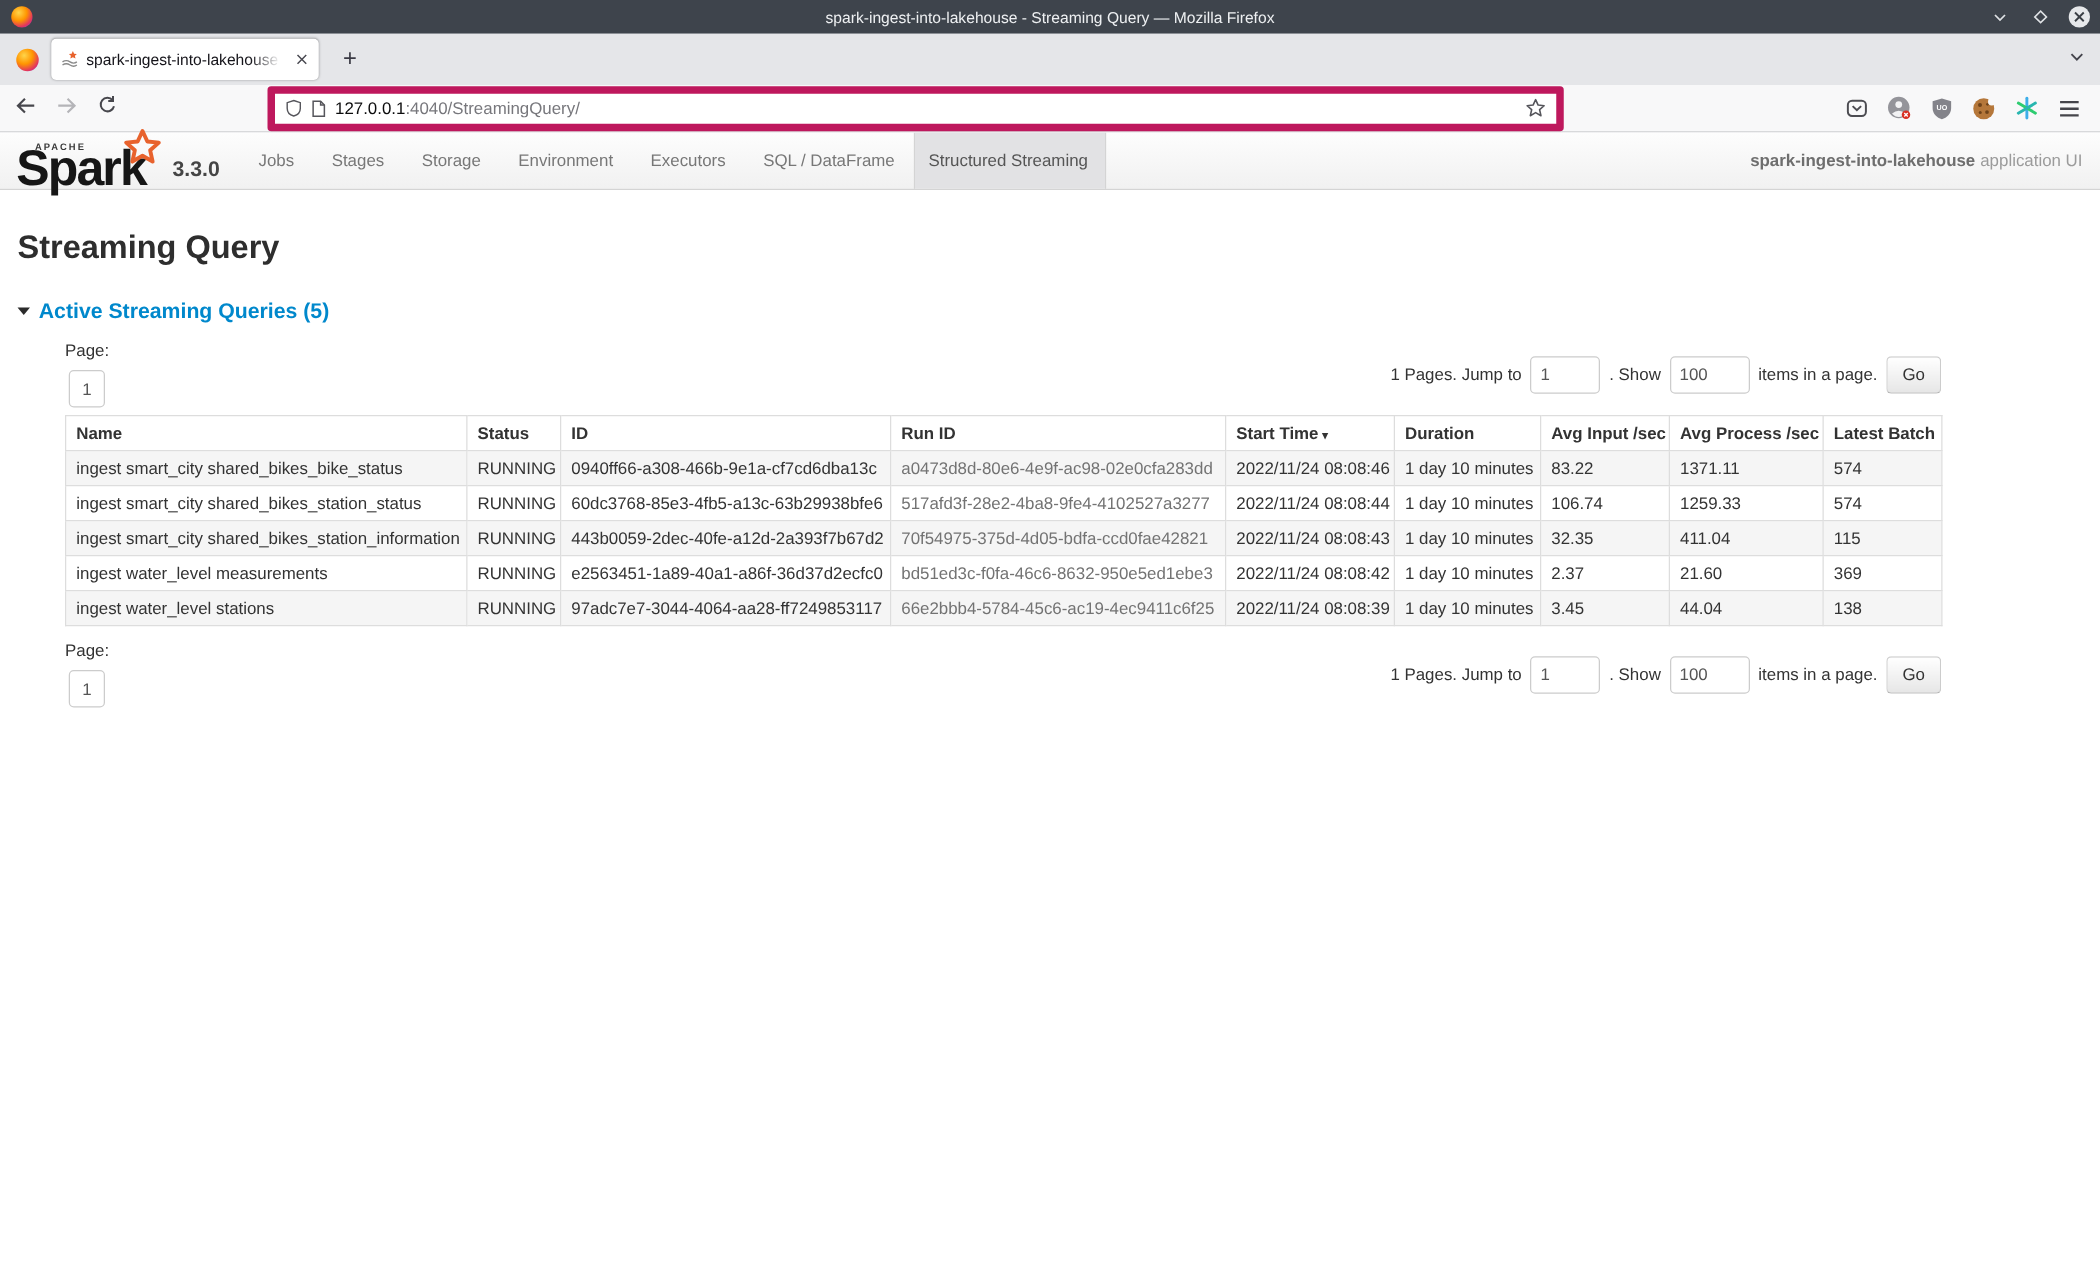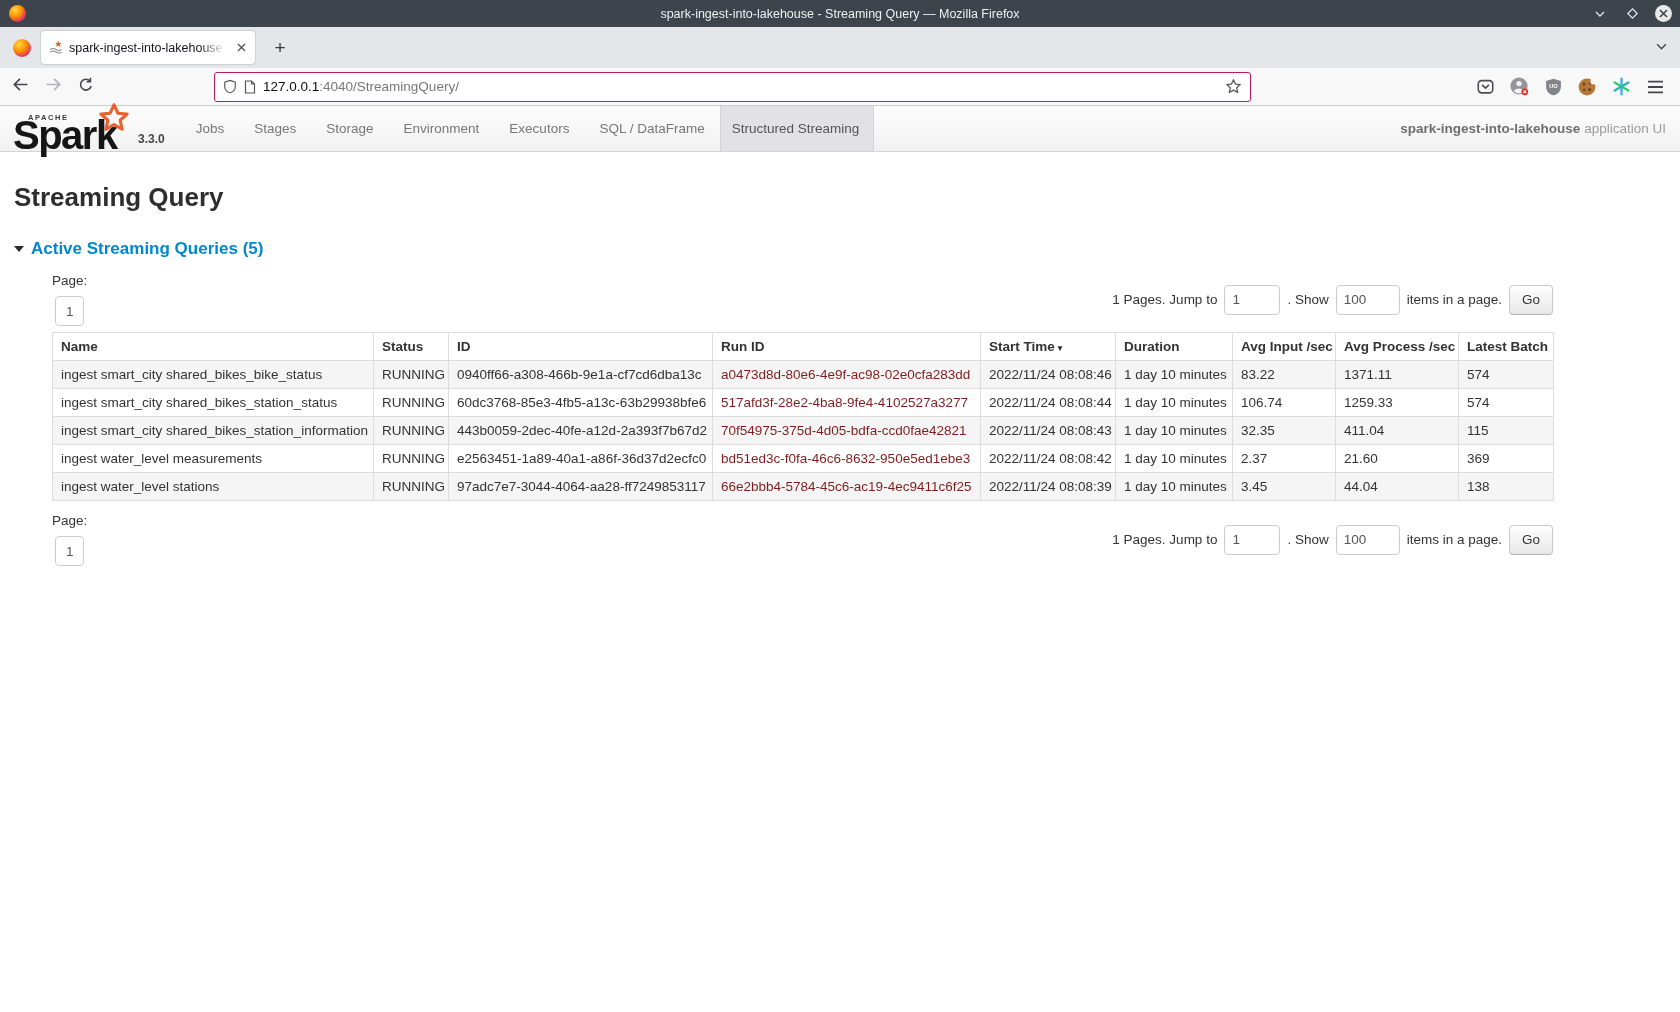--- a/index.html
+++ b/index.html
@@ -22,36 +22,36 @@
   .tab-label { flex:1; font-size:12.5px; color:#15141a; white-space:nowrap; overflow:hidden;
                -webkit-mask-image:linear-gradient(to right,#000 82%,transparent 97%);
                mask-image:linear-gradient(to right,#000 82%,transparent 97%); }
   .tab-close { font-size:12px; color:#4a4a52; padding:0 2px; }
   .newtab { font-size:19px; color:#3a3a44; margin-left:12px; width:26px; text-align:center; }
   .tabs-arrow { position:absolute; right:12px; color:#45454d; }
 
   .toolbar { height:38px; background:#f8f8f9; border-bottom:1px solid #cdced1; display:flex; align-items:center; }
   .nav-btns { width:214px; display:flex; align-items:center; padding-left:12px; gap:16px; color:#47474d; }
   .nav-btn.disabled { color:#b4b4b8; }
-  .urlbar { width:1037px; height:30px; background:#fff; border:1px solid #be185d; border-radius:3px;
+  .urlbar { width:1037px; height:30px; background:#fff; border:6px solid #be185d; border-radius:3px;
             display:flex; align-items:center; padding:12px 8px; gap:7px; }
   .url-text { flex:1; font-size:13.5px; white-space:nowrap; overflow:hidden; }
   .url-host { color:#0c0c0d; }
   .url-path { color:#77777c; }
   .ext-area { margin-left:auto; display:flex; align-items:center; gap:8px; padding-right:12px; color:#47474d; }
   .ext-icon { width:26px; height:26px; display:flex; align-items:center; justify-content:center; }
 
   
   .spark-nav { height:46px; background:linear-gradient(#fdfdfd,#f1f1f1); border-bottom:1px solid #d4d4d4;
                display:flex; align-items:stretch; }
   .spark-logo { position:relative; width:122px; margin-left:12px; }
   .sl-apache { position:absolute; top:7px; left:16px; font-size:7.5px; font-weight:bold; letter-spacing:1.6px; color:#3a3a3a; }
   .sl-word { position:absolute; top:7px; left:1px; font-size:40px; font-weight:bold; letter-spacing:-1.5px; color:#161616; }
   .sl-star { position:absolute; left:84px; top:-3px; }
-  .sl-version { align-self:flex-end; margin:0 0 5px 4px; font-size:12px; font-weight:600; color:#454545; }
+  .sl-version { align-self:flex-end; margin:0 0 5px 4px; font-size:17px; font-weight:600; color:#454545; }
   .nav-items { display:flex; align-items:stretch; margin-left:16px; }
   .nav-item { display:flex; align-items:center; padding:0 15px; font-size:13.5px; color:#777; cursor:pointer; }
   .nav-item.active { background:#e2e2e4; color:#555; box-shadow:inset 1px 0 0 #d4d4d4, inset -1px 0 0 #d4d4d4;padding-left:12px; }
   .app-label { margin-left:auto; margin-right:14px; display:flex; align-items:center; font-size:13.5px; color:#9b9b9b; gap:4px; }
   .app-label b { color:#6e6e6e; }
 
   
   .content { padding-top:30px; }
   .page-title { font-size:26px; font-weight:bold; color:#2e2e2e; margin-left:14px; }
   .section-head { margin:26px 0 0 14px; display:flex; align-items:center; gap:7px; cursor:pointer; }
@@ -70,21 +70,21 @@
   .tin.show { width:64px; }
   .go-btn { height:30px; padding:0 12px; font-size:13.5px; color:#333; border:1px solid #ccc; border-bottom-color:#b3b3b3;
             border-radius:4px; background:linear-gradient(#ffffff,#e6e6e6); cursor:pointer;
             font-family:"Liberation Sans", sans-serif; }
 
   table { border-collapse:collapse; table-layout:fixed; width:1501px; font-size:13.5px; color:#333; }
   th, td { border:1px solid #ddd; padding:6px 8px; text-align:left; white-space:nowrap; overflow:hidden; }
   th { font-weight:bold; background:#fff; }
   tbody tr:nth-child(odd) { background:#f5f5f5; }
   tbody tr:nth-child(even) { background:#fff; }
-  td a { color:#7f1d1d; text-decoration:none; cursor:pointer; }
+  td a { color:#737373; text-decoration:none; cursor:pointer; }
   .sort-arrow { font-size:9px; margin-left:3px; color:#333; }
 </style>
 </head>
 <body>
 
 <div class="titlebar">
   <div class="tb-fx"></div>
   <div class="tb-title">spark-ingest-into-lakehouse - Streaming Query — Mozilla Firefox</div>
   <div class="tb-controls">
     <div class="tb-btn">

